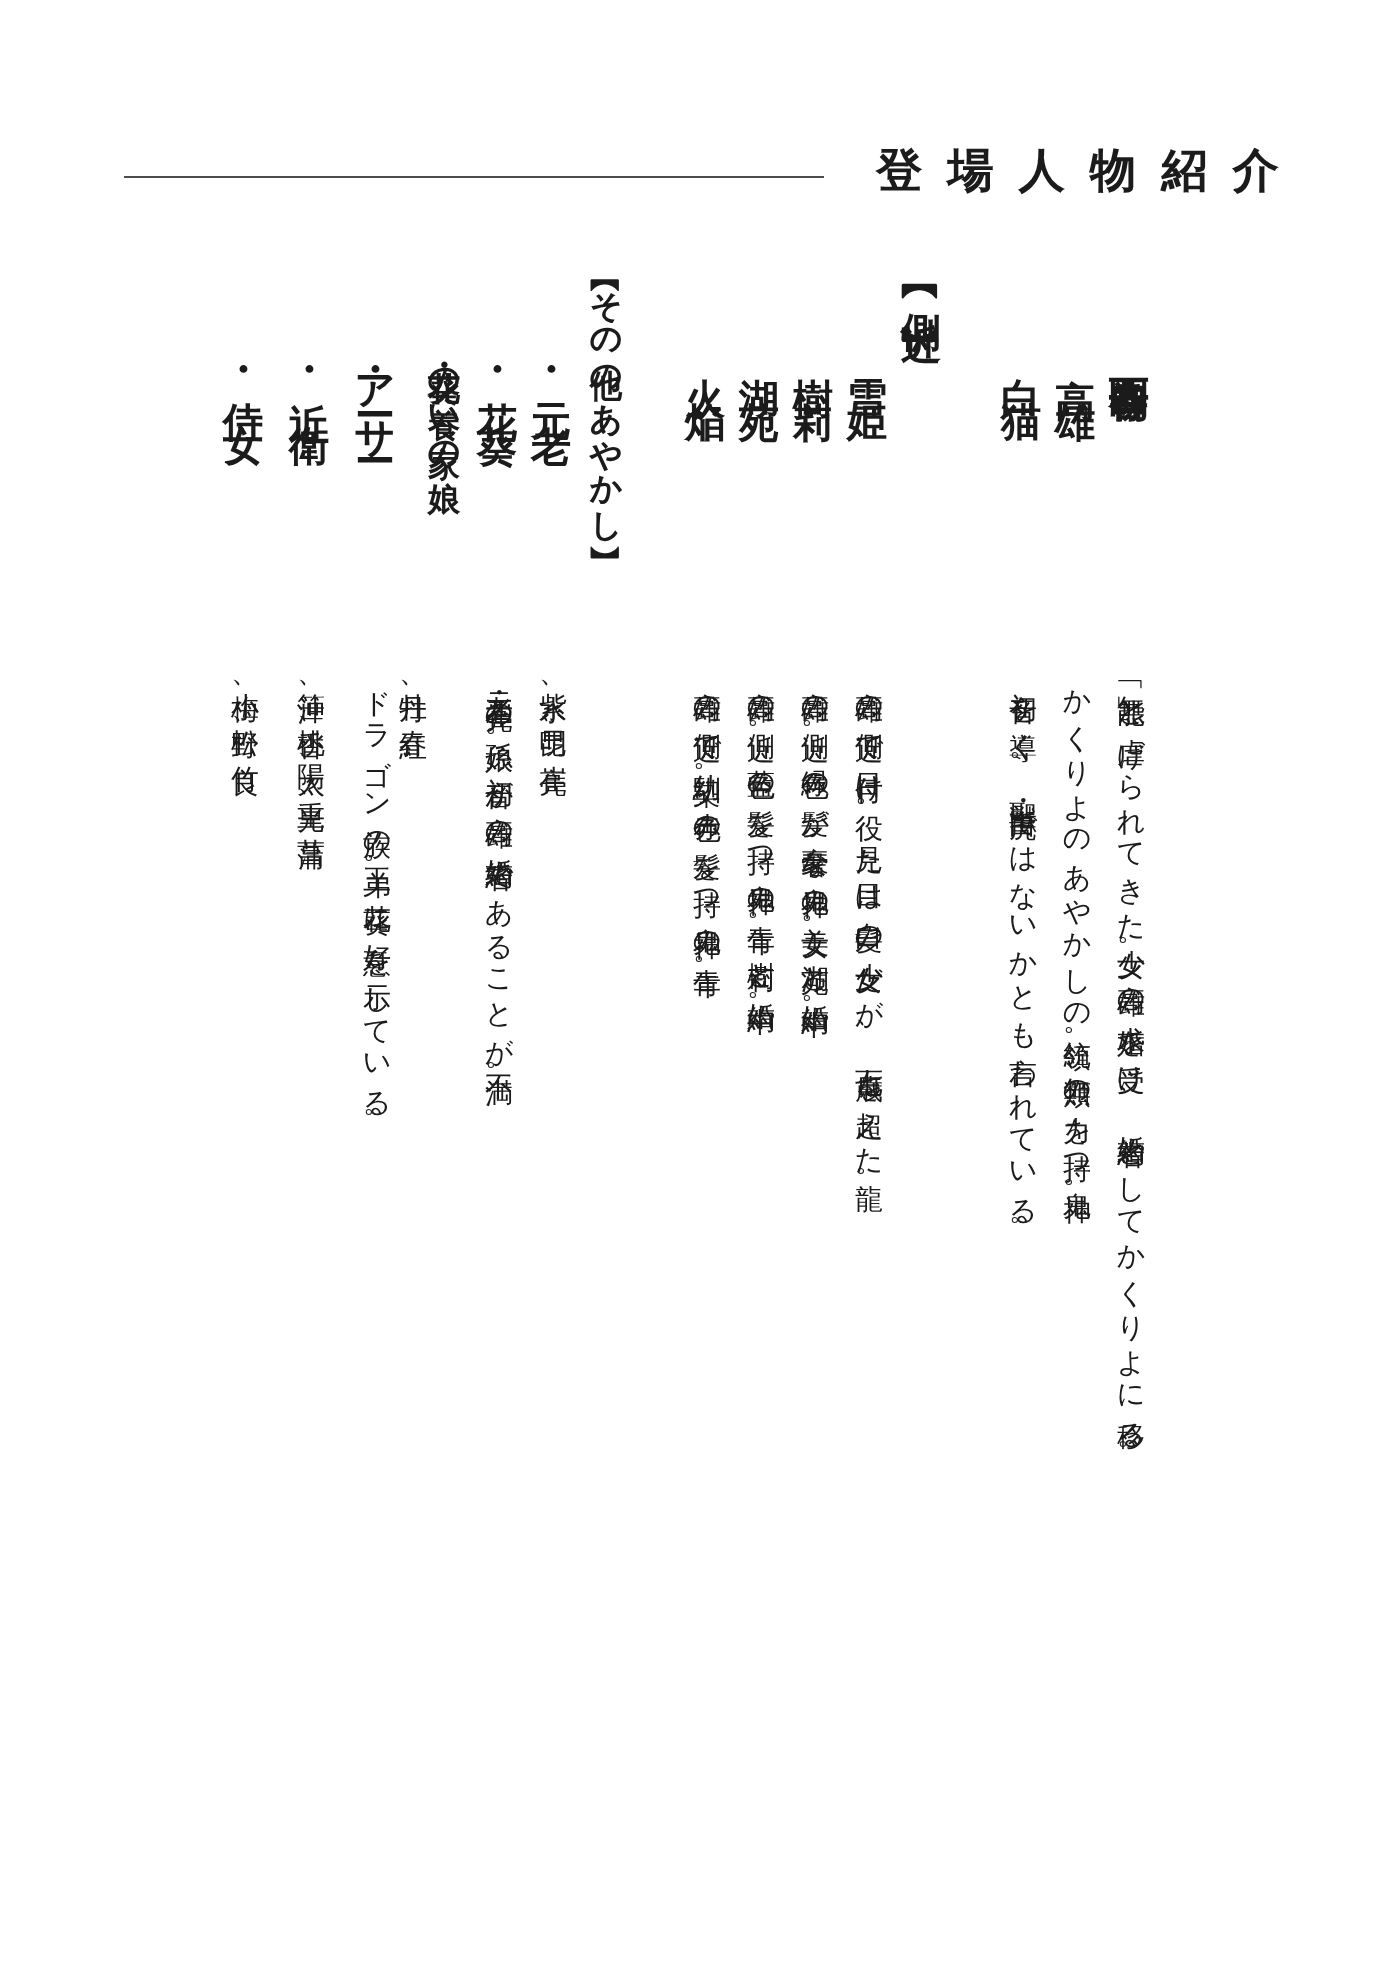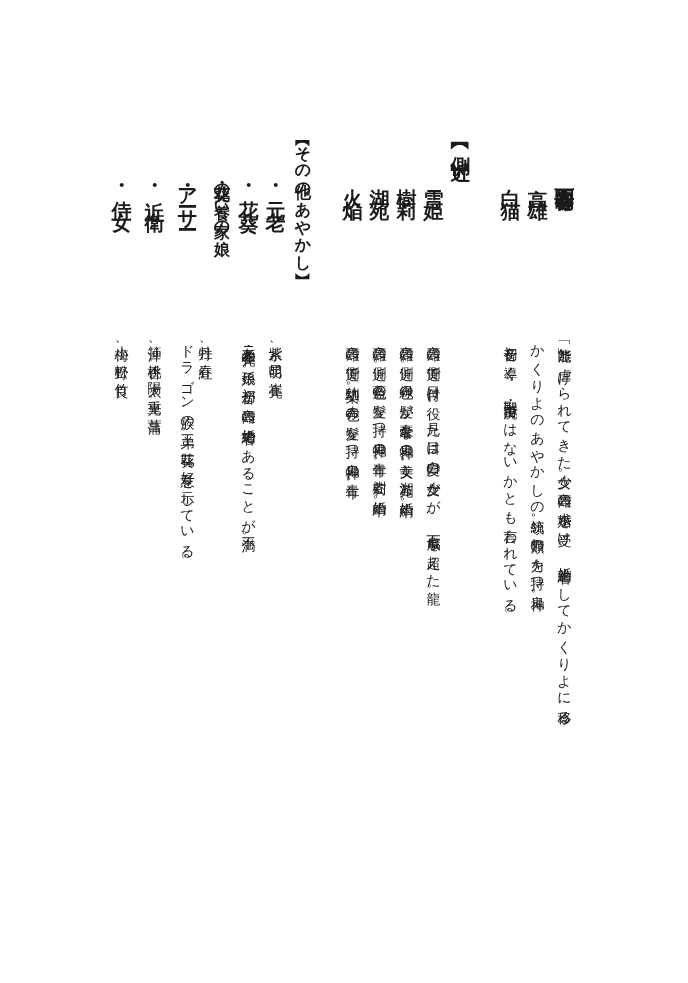--- a/index.html
+++ b/index.html
@@ -57,20 +57,24 @@
     position: absolute; top: 200px; right: 5px;
     font-size: 14px; font-weight: 400;
     line-height: 16px; letter-spacing: 0.1em;
   }
   .wrap .cast-desc { right: 21px; }
 </style>
 </head>
 <body>
 
 <div class="page">
+  <div class="page-header">
+    <div class="rule"></div>
+    <h1 class="title">登場人物紹介</h1>
+  </div>
   <div class="cast">
       <div class="entry character">
     <span class="cast-name">西園寺初音</span>
     <span class="cast-desc">「無能」と虐げられてきた少女。高雄の求婚を受け、婚約者としてかくりよに移る。</span>
   </div>
       <div class="entry character spaced">
     <span class="cast-name">高雄</span>
     <span class="cast-desc">かくりよのあやかしの統領。無類の力を持つ鬼神。</span>
   </div>
       <div class="entry character spaced">

